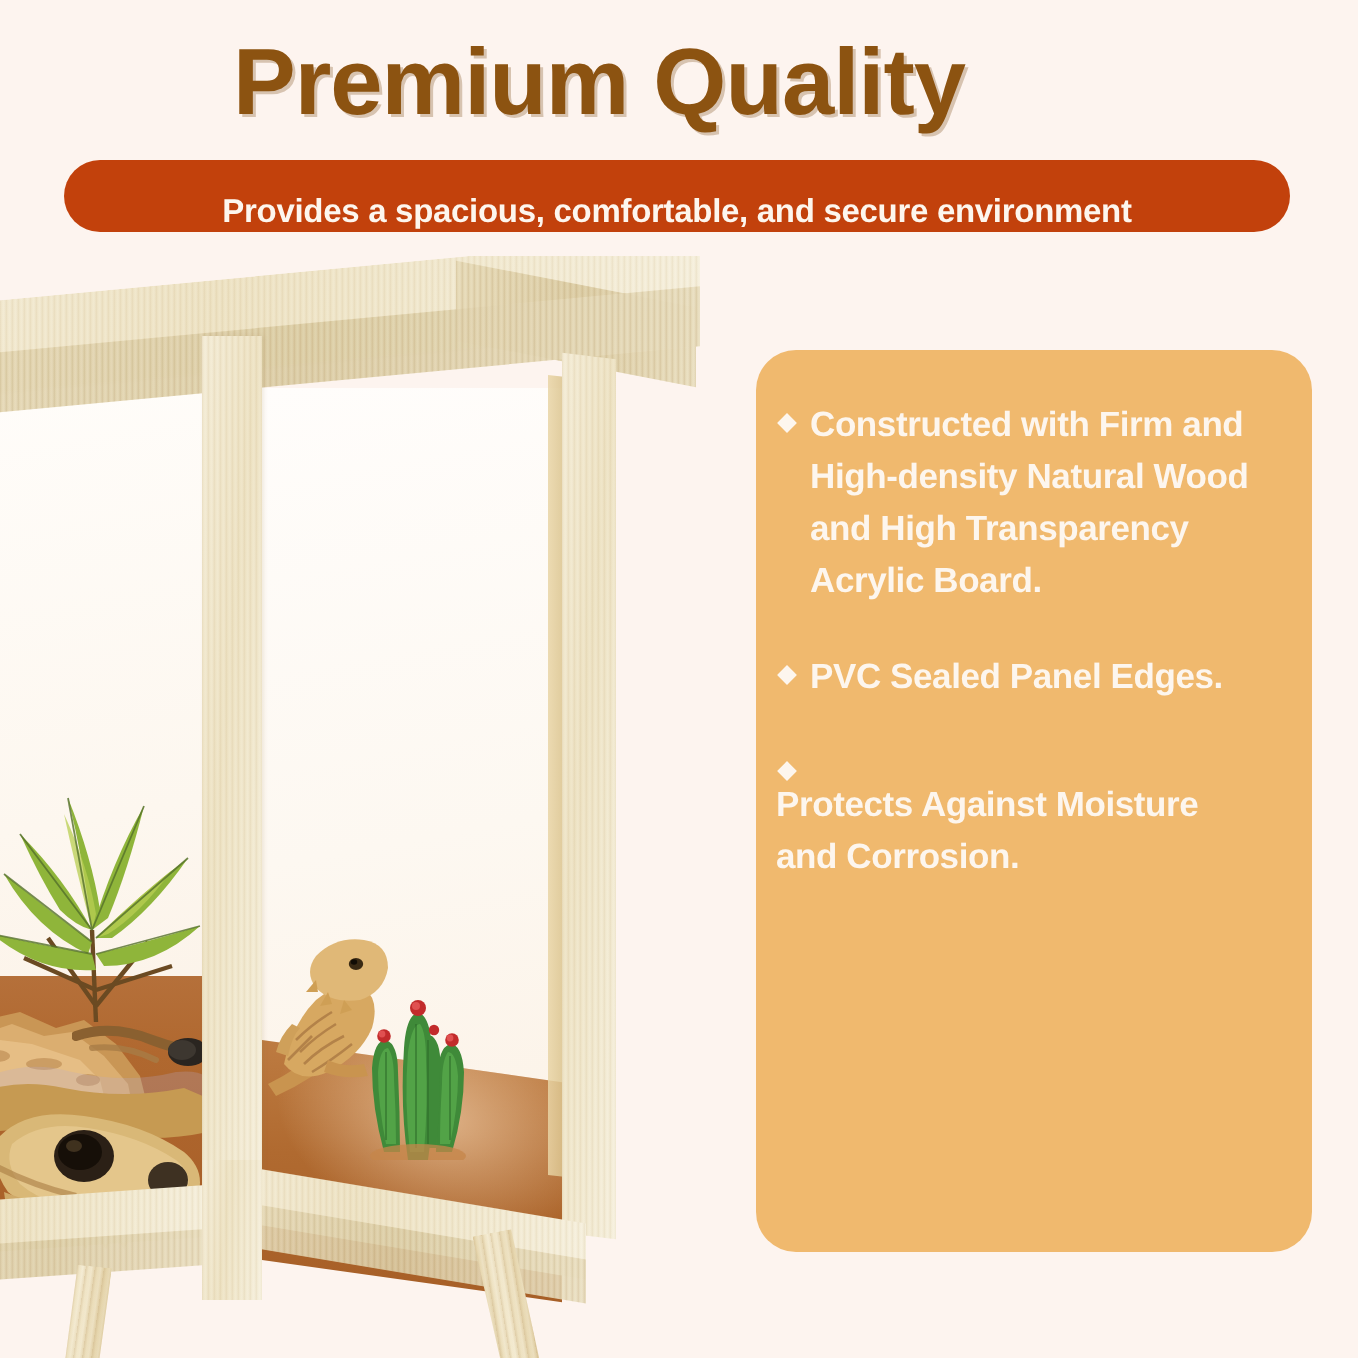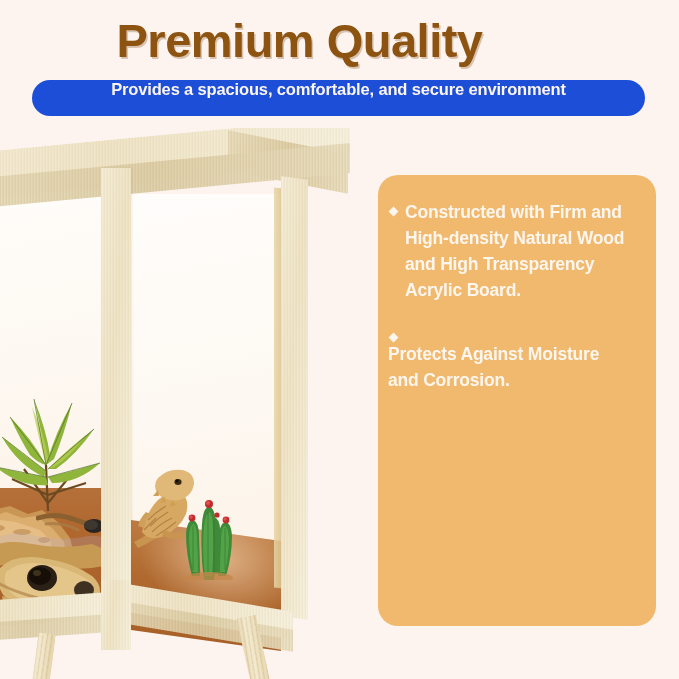--- a/index.html
+++ b/index.html
@@ -36,24 +36,24 @@
     line-height: 58px;
     text-shadow: 1.5px 1.5px 0 rgba(120,70,15,0.28);
     white-space: nowrap;
   }
   #subtitle-pill {
     position: absolute;
     left: 32px;
     top: 80px;
     width: 613px;
     height: 36px;
-    background: #1d4ed8;
+    background: #c2410c;
     border-radius: 18px;
     display: flex;
-    align-items: flex-start;
+    align-items: flex-end;
     justify-content: center;
   }
   #subtitle-text {
     font-size: 16.5px;
     font-weight: bold;
     color: #fdf6ee;
     letter-spacing: -0.15px;
     white-space: nowrap;
   }
 
@@ -542,20 +542,24 @@
 
 </div>
 
 <div id="features-panel">
 
   <div class="feature-item">
     <span class="bullet-diamond"></span>
     <span class="feature-text">Constructed with Firm and High-density Natural Wood and High Transparency Acrylic Board.</span>
   </div>
 
+  <div class="feature-item">
+    <span class="bullet-diamond"></span>
+    <span class="feature-text">PVC Sealed Panel Edges.</span>
+  </div>
 
 
   <div class="feature-item">
     <span class="bullet-diamond"></span>
     <span class="feature-text">Protects Against Moisture and Corrosion.</span>
   </div>
 
 </div>
 
 </body></html>

